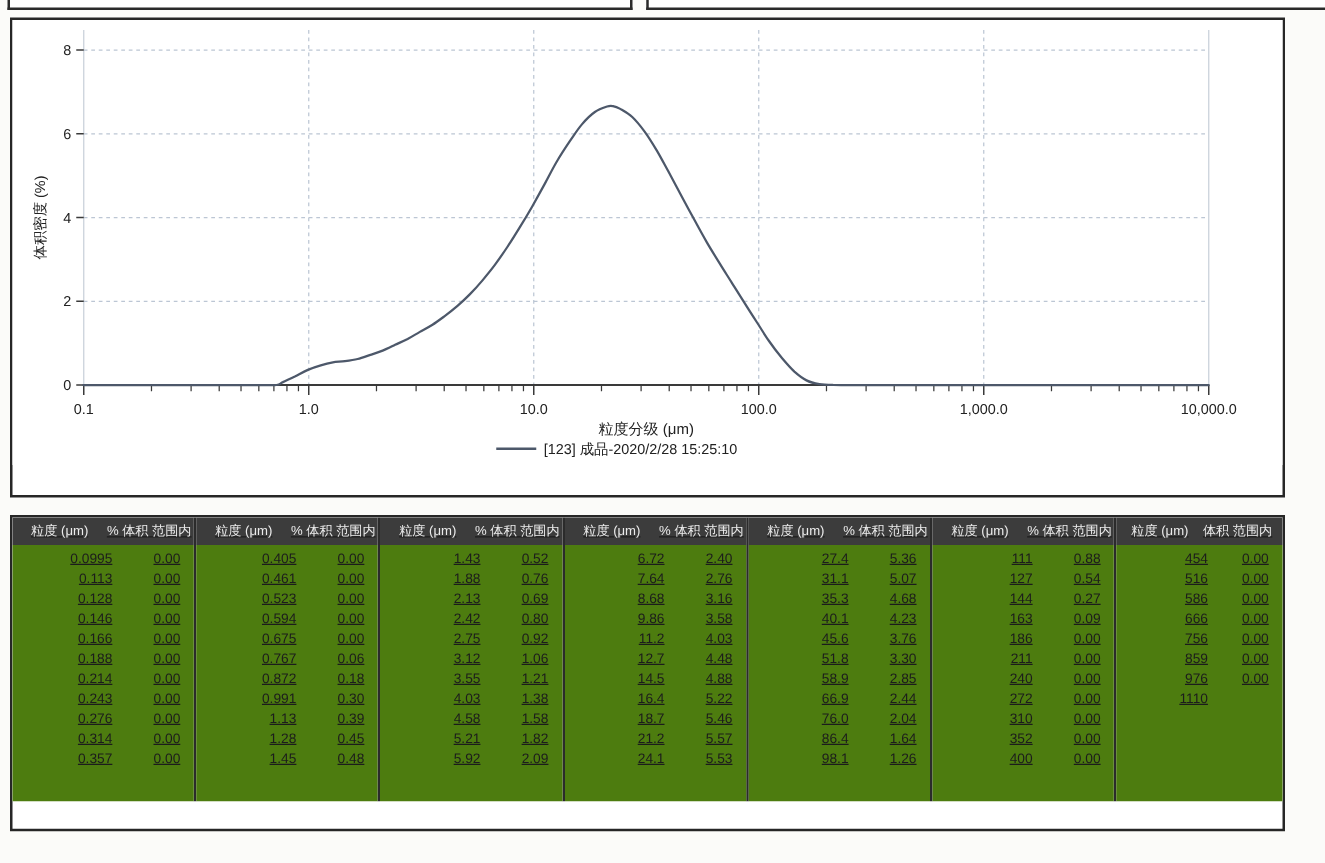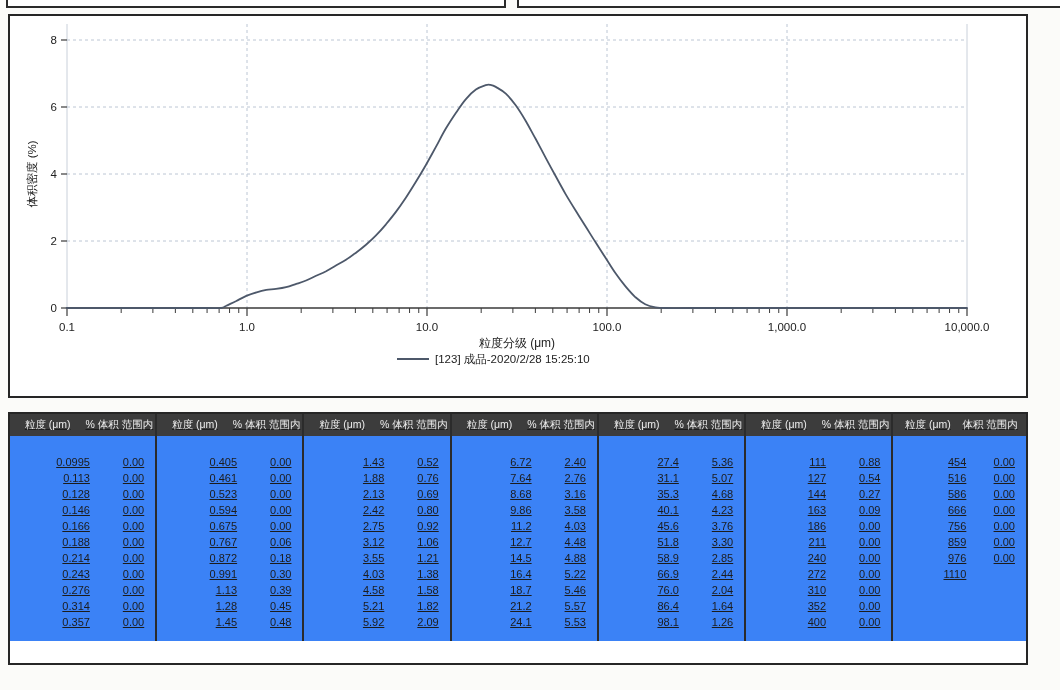--- a/index.html
+++ b/index.html
@@ -37,21 +37,21 @@
     height:227px;background:#fff;
   }
   .tgroup{display:flex;flex-direction:column;border-right:2px solid #2b2b2b;box-sizing:border-box;text-decoration:underline;}
   .tgroup:last-child{border-right:none;}
   .tg-head{
     background:#3c3c3c;color:#ececec;height:22px;flex:0 0 22px;
     display:flex;align-items:center;font-size:10.5px;white-space:nowrap;overflow:hidden;
   }
   .tg-head .h-size{width:52%;text-align:center;}
   .tg-head .h-pct{flex:1;text-align:left;}
-  .tg-body{flex:1;background:#3b82f6;padding-top:18px;}
+  .tg-body{flex:1;background:#4d7c0f;padding-top:3px;}
   .trow{display:flex;height:16px;line-height:16px;font-size:11px;}
   .c-size{width:55%;text-align:right;padding-right:4px;}
   .c-pct{flex:1;text-align:right;padding-right:11px;}
 
   svg text{font-family:"Liberation Sans","DejaVu Sans",sans-serif;fill:#222;}
 </style>
 </head>
 <body>
 
 <div class="cut-panel cut-left"></div>

